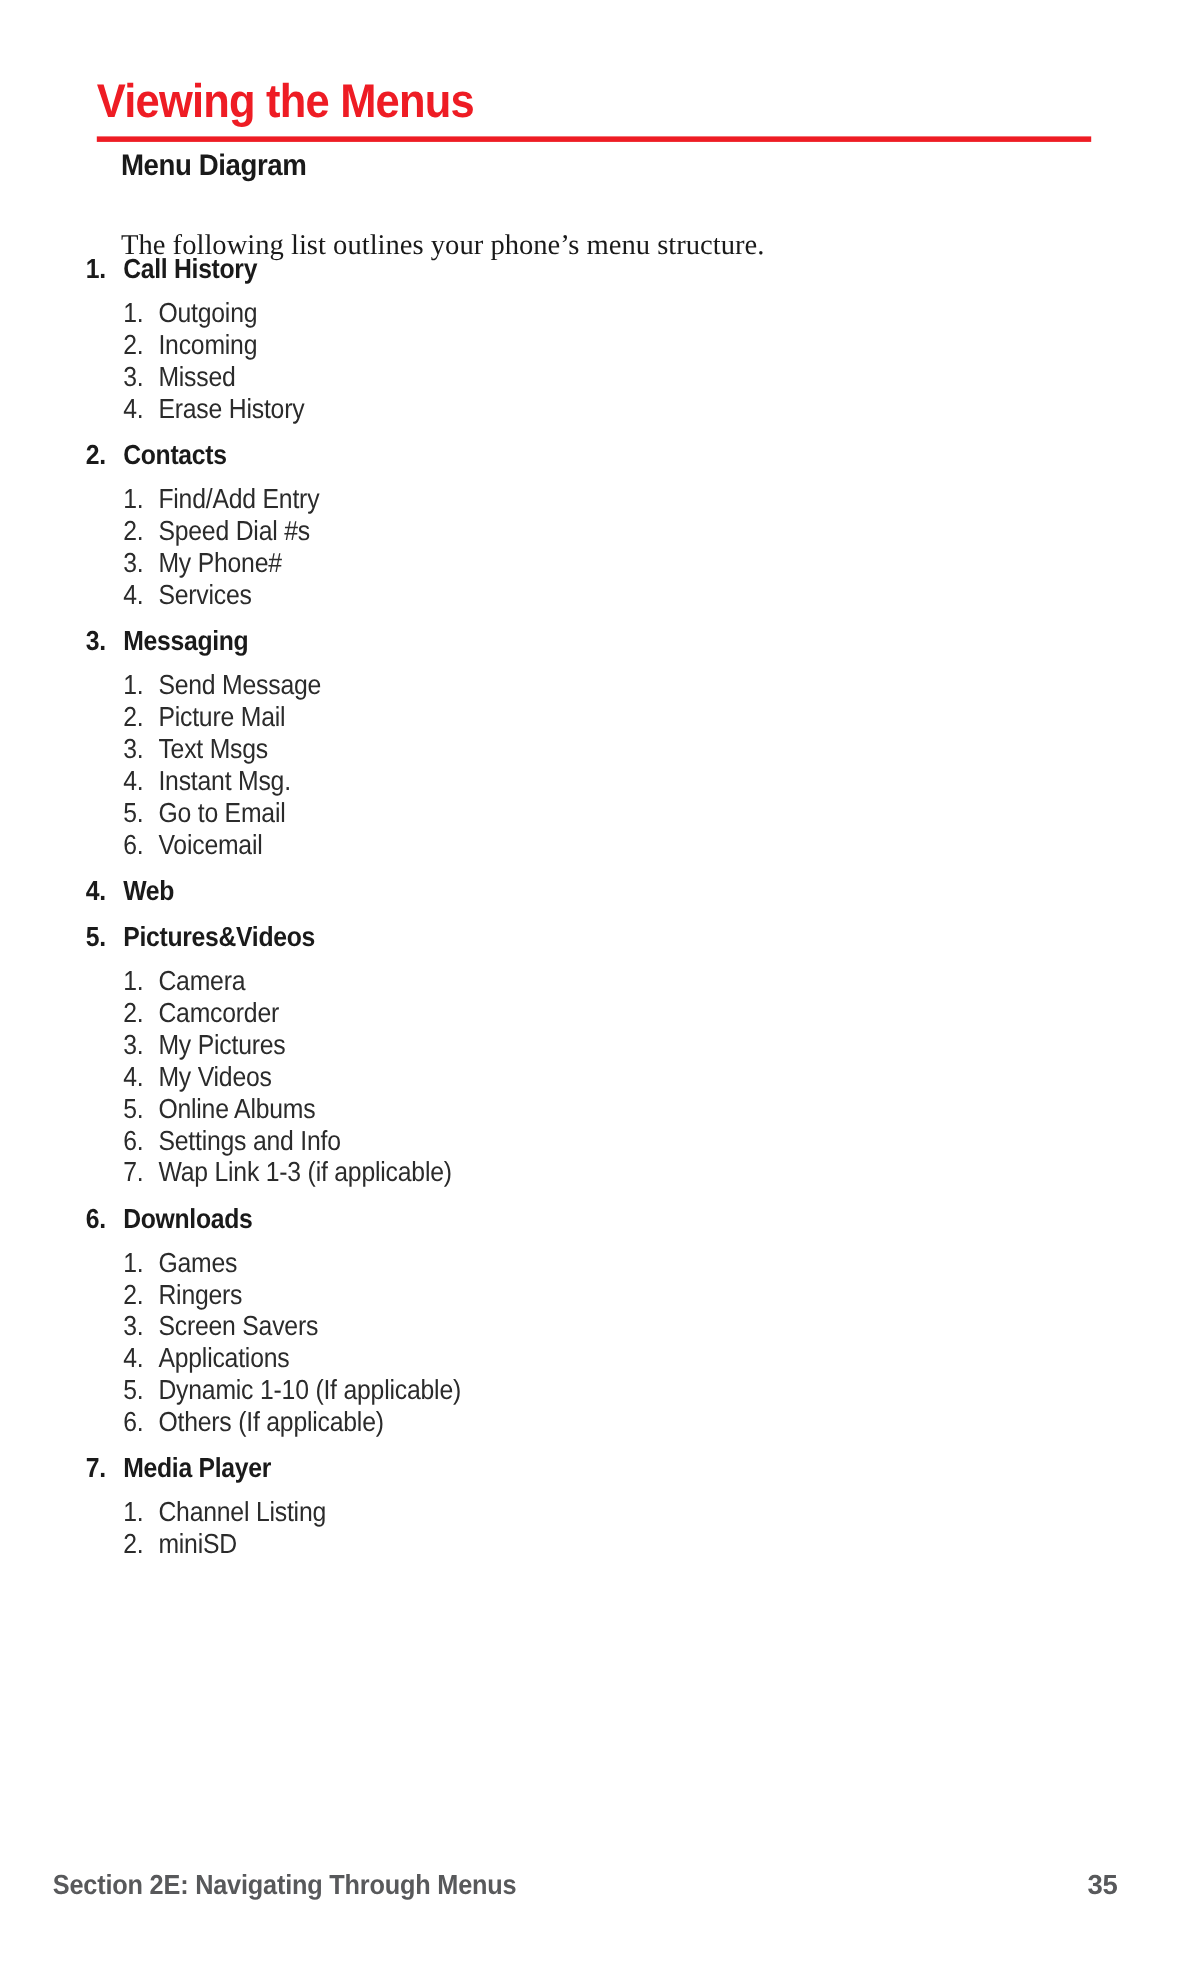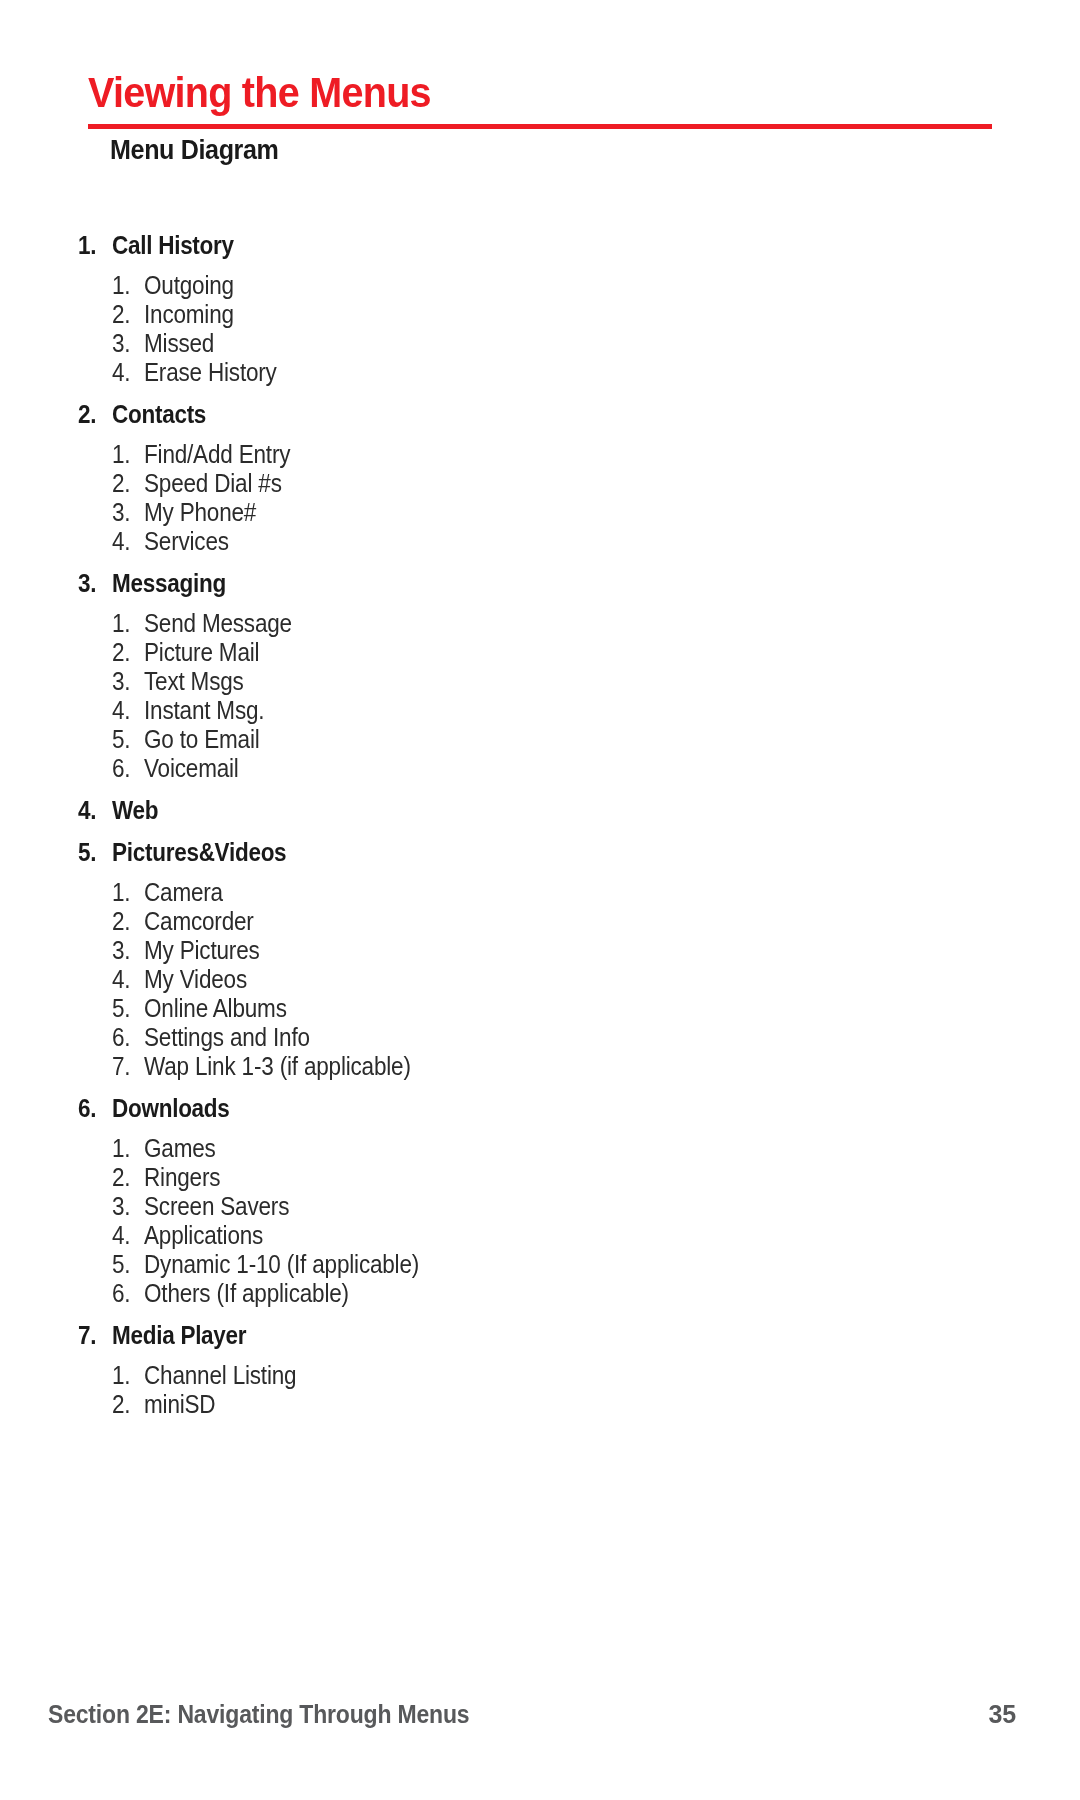--- a/index.html
+++ b/index.html
@@ -162,20 +162,21 @@
 
 <div class="page">
 
   <div class="title-block">
     <h1 class="page-title">Viewing the Menus</h1>
     <div class="title-rule"></div>
   </div>
 
   <div class="sub-heading">Menu Diagram</div>
 
+  <p class="intro">The following list outlines your phone’s menu structure.</p>
 
   <div class="menu-list">
       <div class="section">
         <div class="section-head">
           <span class="num">1.</span>
           <span class="label">Call History</span>
         </div>
         <div class="sub-item">
           <span class="num">1.</span>
           <span class="label">Outgoing</span>

